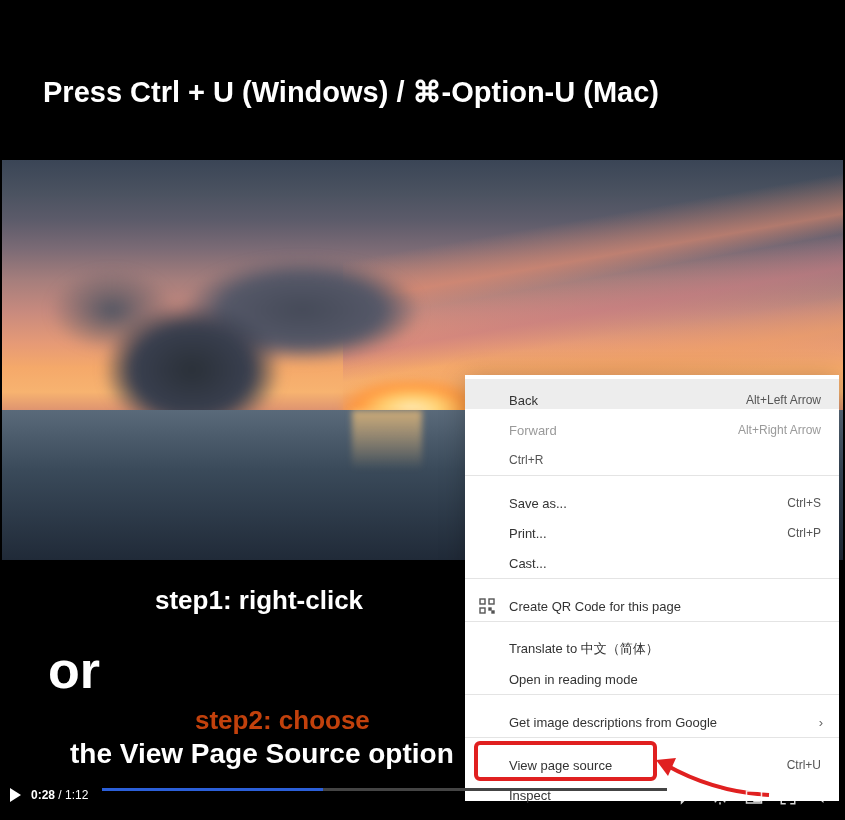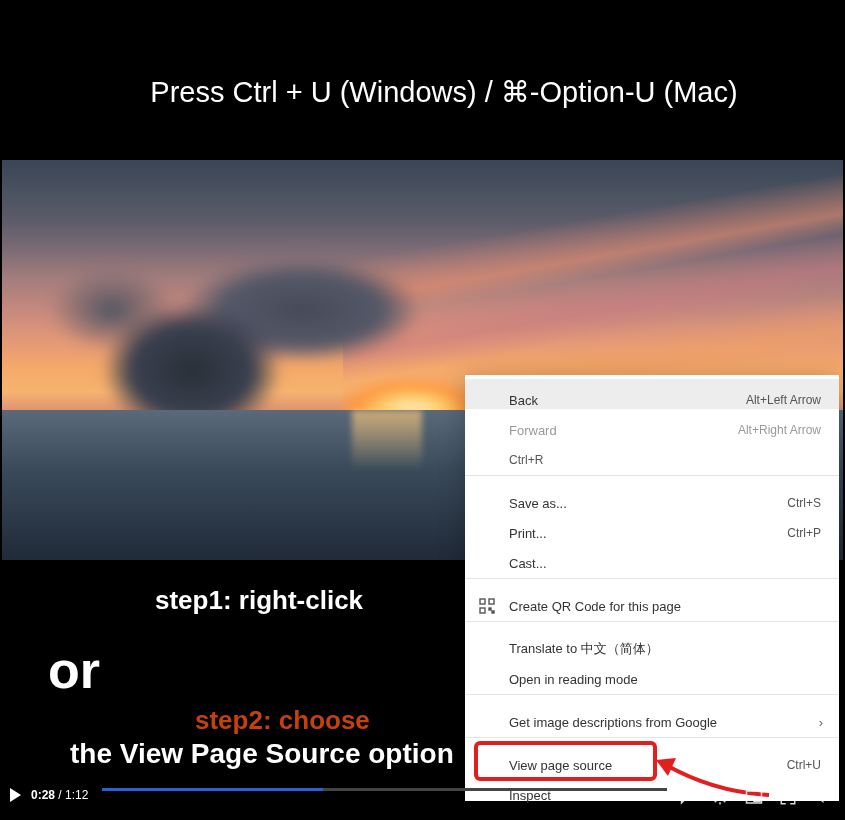--- a/index.html
+++ b/index.html
@@ -1,20 +1,20 @@
 <!DOCTYPE html>
 <html><head>
 <meta charset="utf-8">
 <style>
   * { box-sizing: border-box; margin: 0; padding: 0; }
   body { width: 845px; height: 820px; background: #000; font-family: "Segoe UI", Arial, sans-serif; overflow: hidden; position: relative; }
   
   .top-instruction {
     position: absolute; top: 75px; left: 0; right: 0;
-    text-align: center; color: #fff; font-size: 29px; font-weight: 400; margin-left: 43px;
+    text-align: left; color: #fff; font-size: 29px; font-weight: 700; margin-left: 43px;
   }
   
   .video-area {
     position: absolute; top: 160px; left: 2px; width: 841px; height: 400px;
     background: linear-gradient(to bottom,
       #3a4556 0%, #4a5260 8%, #5c5b6a 15%,
       #7a6a75 22%, #a57e7c 30%, #c88a7e 38%,
       #e69a76 46%, #f5a96a 52%, #f7b370 58%,
       #d68a70 64%, #9a6b70 70%, #5c5a6a 78%,
       #3f4a5a 86%, #2a3a4a 94%, #1a2a3a 100%);

